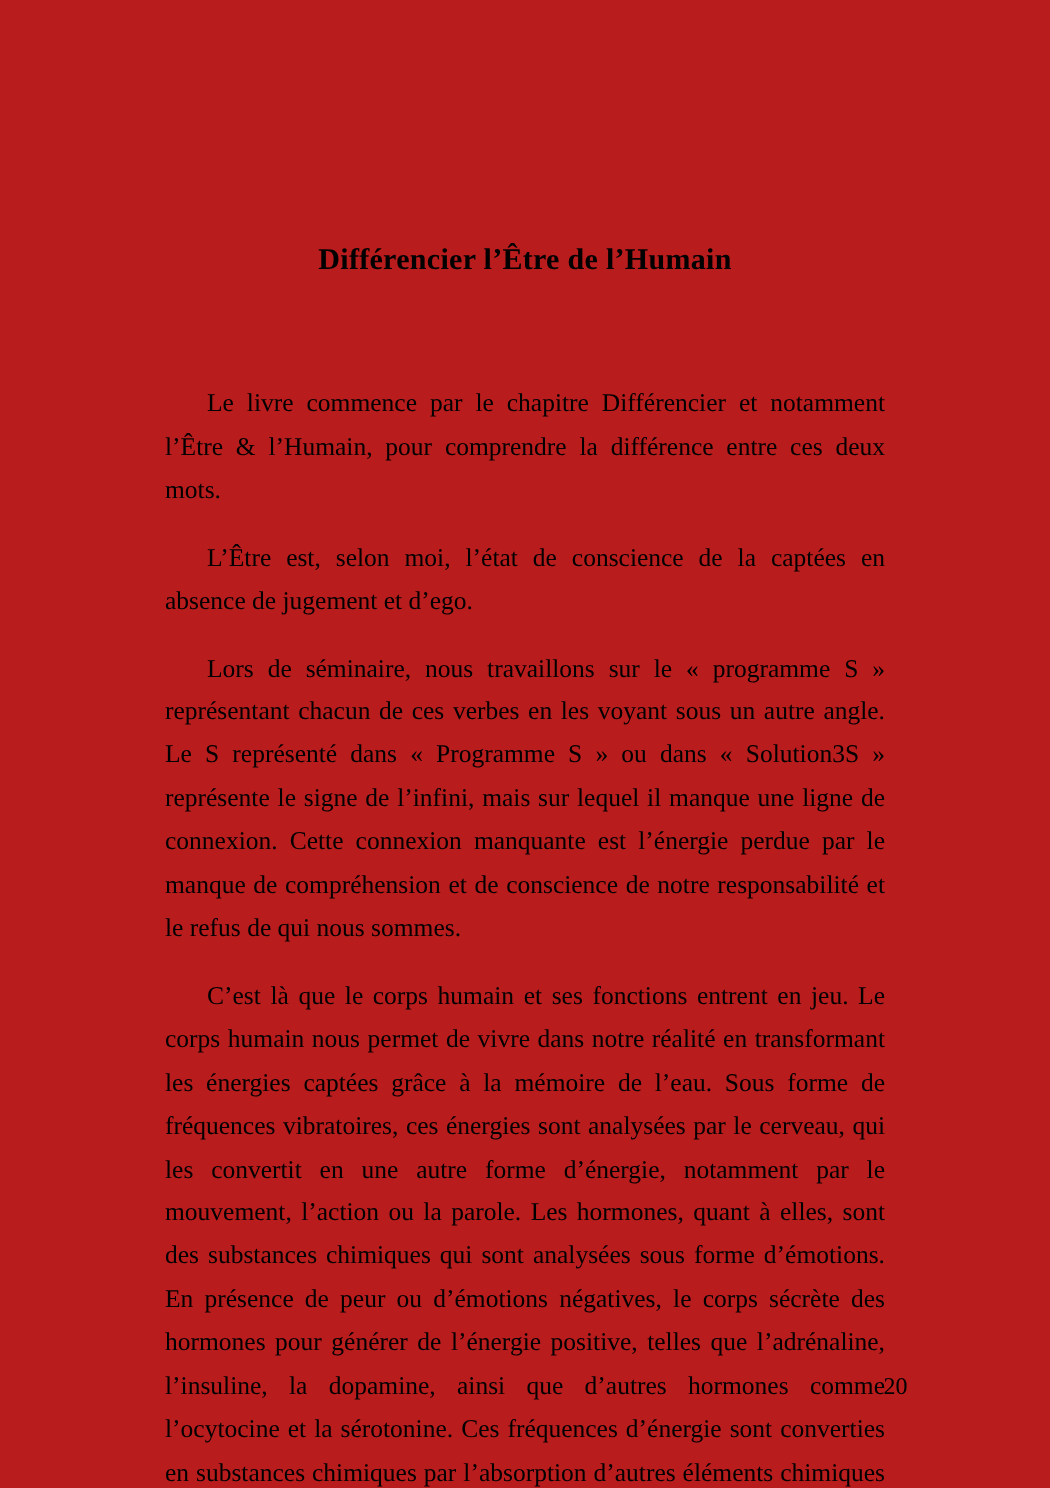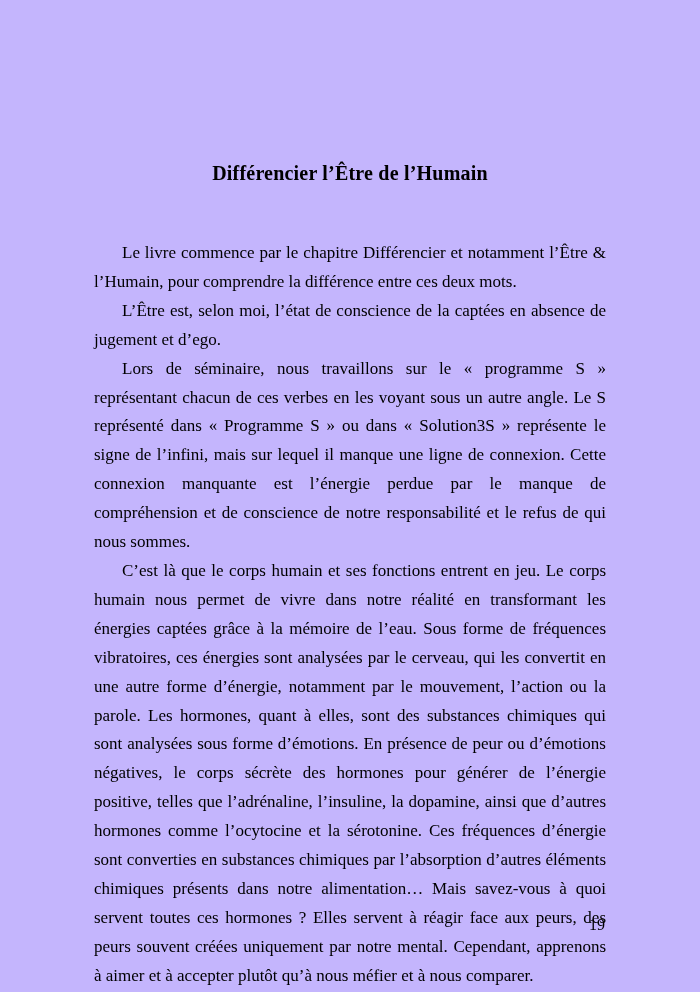--- a/index.html
+++ b/index.html
@@ -11,42 +11,42 @@
     height: 992px;
     background: #ffffff;
     position: relative;
     overflow: hidden;
     font-family: "Liberation Serif", serif;
     color: #000000;
   }
   .page {
     position: absolute;
     inset: 0;
-    background: #c4b5fd;
+    background: #b91c1c;
     padding-left: 28px;
   }
   .chapter-title {
     position: absolute;
     top: 162px;
     left: 0;
     width: 100%;
     margin: 0;
     text-align: center;
     font-size: 20px;
     font-weight: bold;
     letter-spacing: 0.2px;
   }
   .body-text {
     position: absolute;
     top: 239px;
     left: 94px;
     width: 512px;
   }
   .body-text p {
-    margin: 0;
+    margin: 16px;
     font-size: 17px;
     line-height: 28.9px;
     text-align: justify;
     text-indent: 28px;
   }
   .page-number {
     position: absolute;
     right: 95px;
     bottom: 58px;
     font-size: 16px;
@@ -59,15 +59,15 @@
 
   <h1 class="chapter-title">Différencier l’Être de l’Humain</h1>
 
   <div class="body-text">
     <p>Le livre commence par le chapitre Différencier et notamment l’Être &amp; l’Humain, pour comprendre la différence entre ces deux mots.</p>
     <p>L’Être est, selon moi, l’état de conscience de la captées en absence de jugement et d’ego.</p>
     <p>Lors de séminaire, nous travaillons sur le « programme S » représentant chacun de ces verbes en les voyant sous un autre angle. Le S représenté dans « Programme S » ou dans « Solution3S » représente le signe de l’infini, mais sur lequel il manque une ligne de connexion. Cette connexion manquante est l’énergie perdue par le manque de compréhension et de conscience de notre responsabilité et le refus de qui nous sommes.</p>
     <p>C’est là que le corps humain et ses fonctions entrent en jeu. Le corps humain nous permet de vivre dans notre réalité en transformant les énergies captées grâce à la mémoire de l’eau. Sous forme de fréquences vibratoires, ces énergies sont analysées par le cerveau, qui les convertit en une autre forme d’énergie, notamment par le mouvement, l’action ou la parole. Les hormones, quant à elles, sont des substances chimiques qui sont analysées sous forme d’émotions. En présence de peur ou d’émotions négatives, le corps sécrète des hormones pour générer de l’énergie positive, telles que l’adrénaline, l’insuline, la dopamine, ainsi que d’autres hormones comme l’ocytocine et la sérotonine. Ces fréquences d’énergie sont converties en substances chimiques par l’absorption d’autres éléments chimiques présents dans notre alimentation… Mais savez-vous à quoi servent toutes ces hormones ? Elles servent à réagir face aux peurs, des peurs souvent créées uniquement par notre mental. Cependant, apprenons à aimer et à accepter plutôt qu’à nous méfier et à nous comparer.</p>
   </div>
 
-  <div class="page-number">19</div>
+  <div class="page-number">20</div>
 
 </div>
 
 </body></html>

